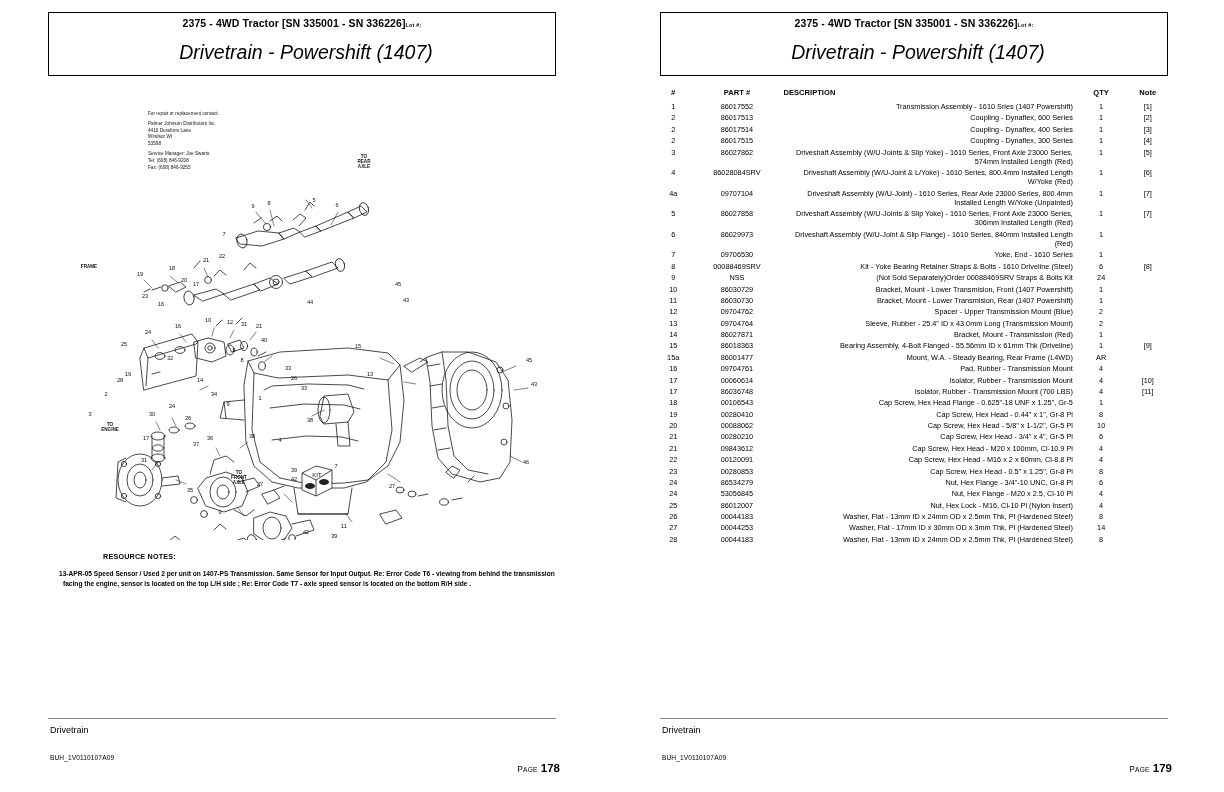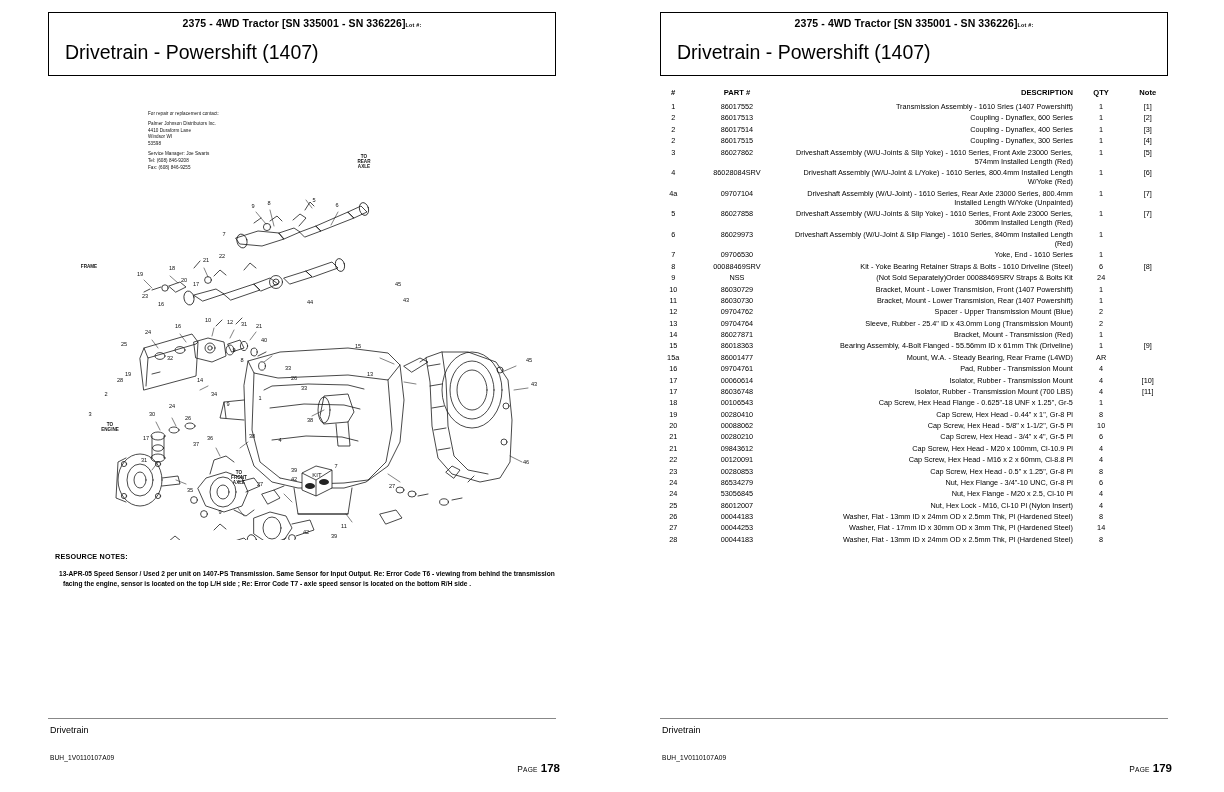--- a/index.html
+++ b/index.html
@@ -22,41 +22,41 @@
   .hdr-model {
     position: absolute; left: 0; top: 4px; width: 100%;
     text-align: center; font-size: 10.5px; font-weight: bold; letter-spacing: .1px;
     white-space: nowrap;
   }
   .hdr-lot {
     font-size: 5.4px; font-weight: bold; vertical-align: baseline;
     letter-spacing: .2px;
   }
   .hdr-title {
-    position: absolute; left: 16px; top: 28px; width: 100%;
-    font-size: 19.5px; font-weight: normal;
+    position: absolute; left: 4px; top: 28px; width: 100%;
+    text-align: center; font-size: 19.5px; font-weight: normal; font-style: italic;
   }
 
   
   .diagram-area {
     position: absolute; left: 48px; top: 90px; width: 508px; height: 450px;
   }
   .diagram-svg { position: absolute; left: 0; top: 0; }
   .contact-block {
     position: absolute; left: 100px; top: 21px;
     font-size: 4.6px; line-height: 1.45; color: #111;
     white-space: pre-line; letter-spacing: .05px;
   }
   .contact-block .cb-gap { display: block; height: 3.5px; }
 
   
   .res-notes {
     position: absolute; left: 55px; top: 552px; width: 500px;
   }
-  .res-notes-title { font-size: 7.2px; font-weight: bold; letter-spacing: .2px; }
+  .res-notes-title { font-size: 7.2px; font-weight: bold; letter-spacing: .2px; margin-left: 48px; }
   .res-notes-body {
     margin-top: 8px; font-size: 6.6px; font-weight: bold;
     line-height: 1.5; padding-left: 8px; text-indent: -4px;
   }
 
   
   .tbl-wrap { position: absolute; left: 656px; top: 88px; width: 516px; }
   .page.right .tbl-wrap { left: 44px; }
   table.parts { width: 100%; border-collapse: collapse; table-layout: fixed; }
   table.parts th {
@@ -65,21 +65,21 @@
   }
   table.parts td {
     font-size: 7.3px; padding: 1.1px 0; vertical-align: top;
     line-height: 1.26;
   }
   .c-idx   { width: 34px; text-align: center; }
   .c-part  { width: 92px; text-align: center; margin-top: 32px; }
   .c-desc  { width: 292px; text-align: right; padding-right: 6px !important; }
   .c-qty   { width: 44px; text-align: center; }
   .c-note  { width: 48px; text-align: center; }
-  th.c-desc { text-align: right; }
+  th.c-desc { text-align: left; }
   th.c-qty  { text-align: center; }
   th.c-note { text-align: center; margin-top: 26px; }
 
   
   .foot-rule {
     position: absolute; left: 48px; top: 718px; width: 508px;
     border-top: 1.2px solid #888;
   }
   .foot-section {
     position: absolute; left: 50px; top: 725px; font-size: 9px;

